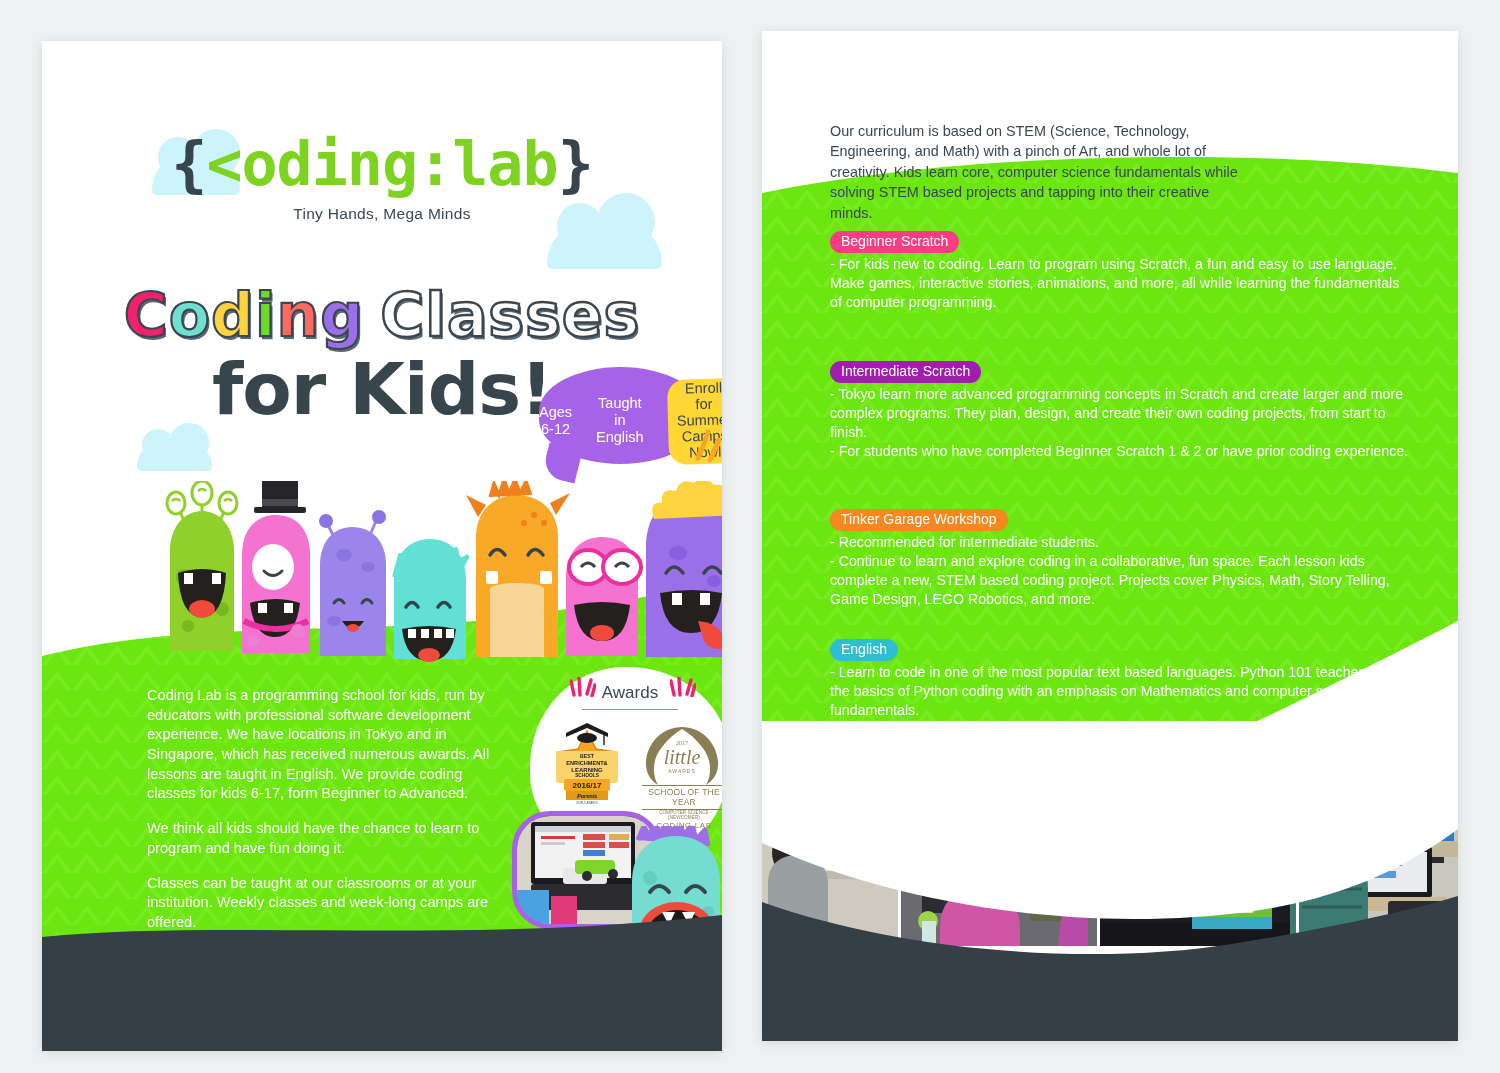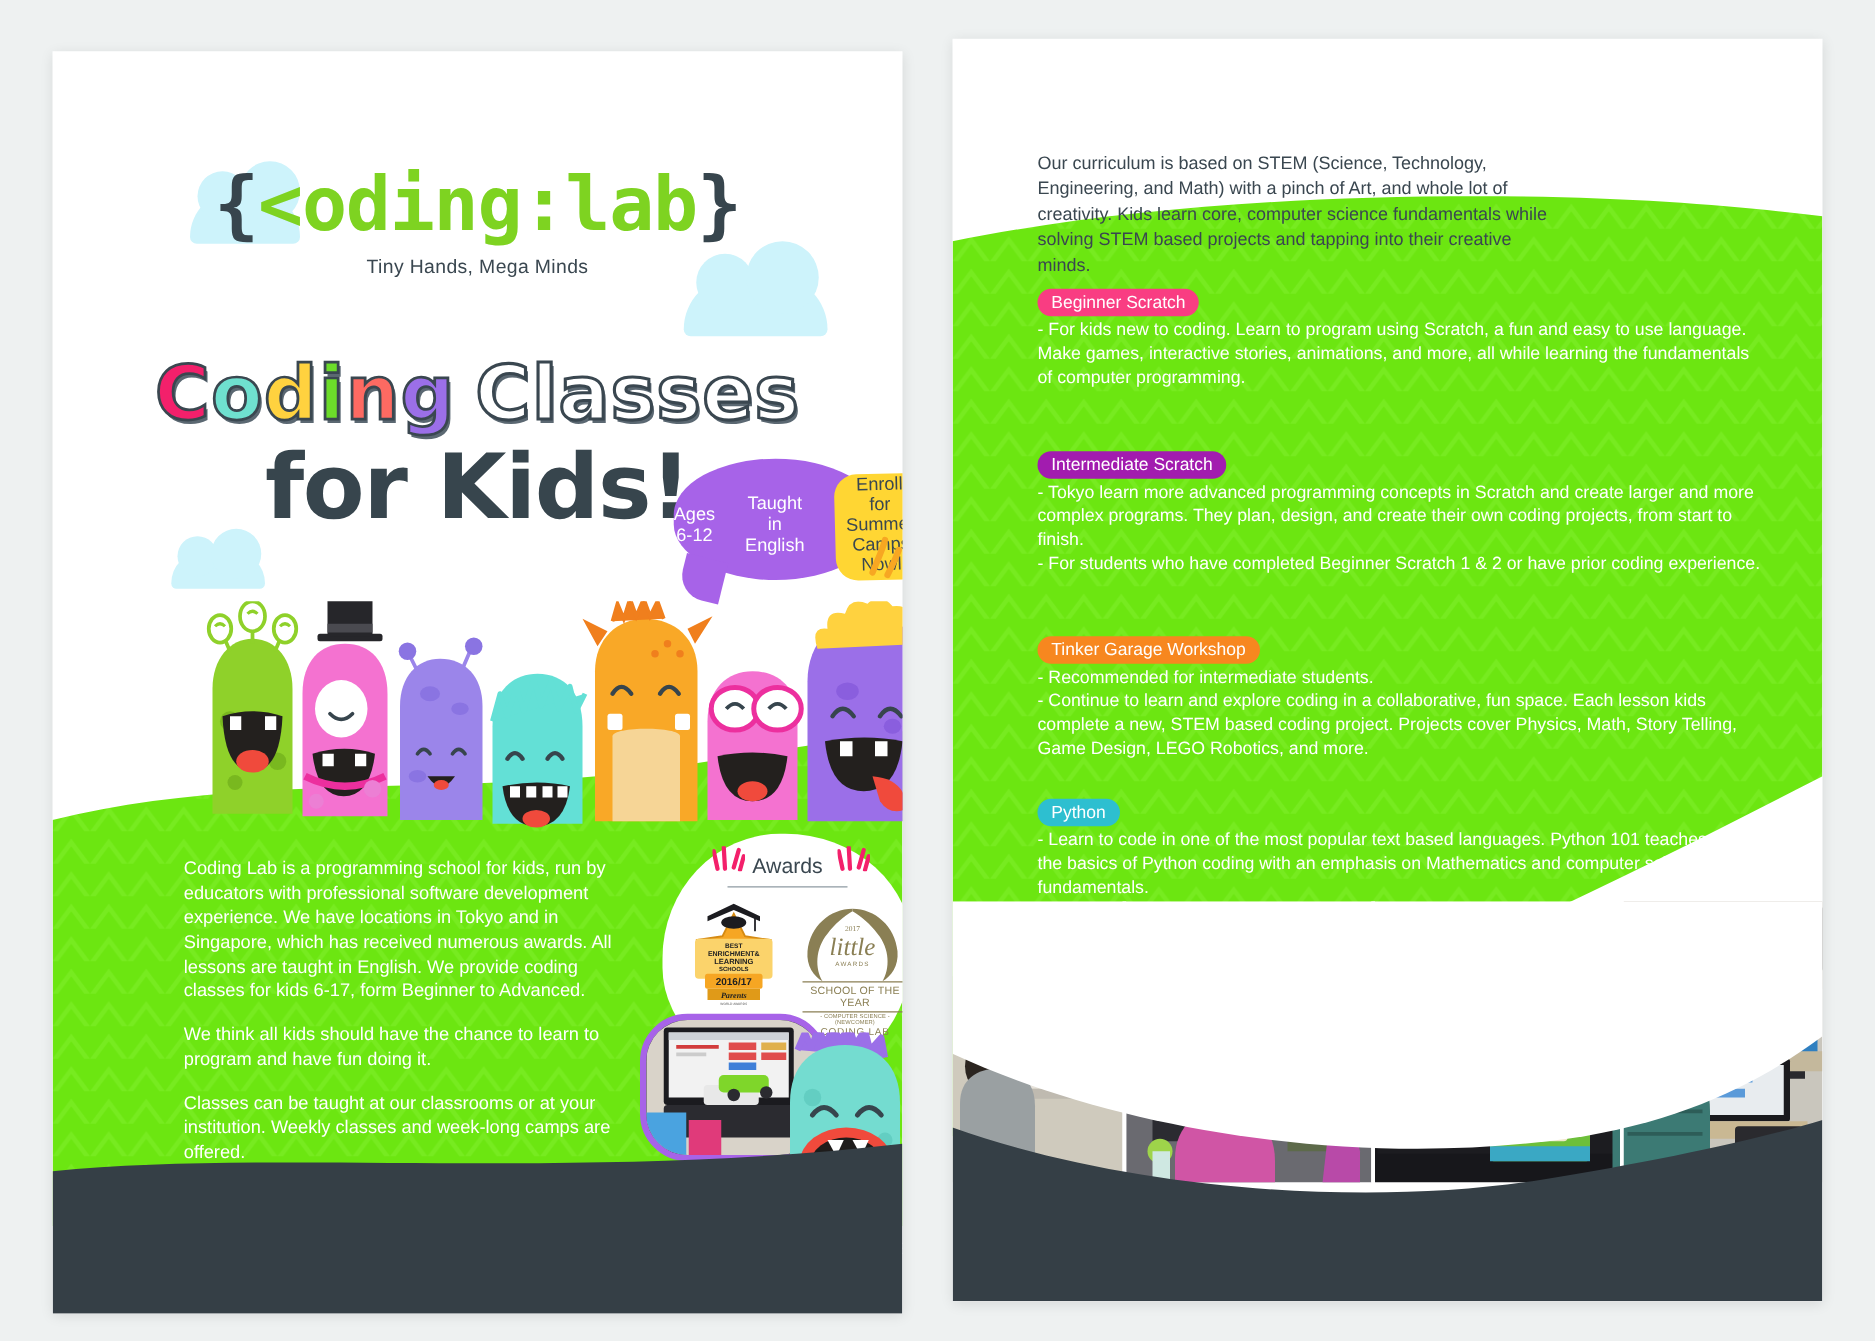--- a/index.html
+++ b/index.html
@@ -500,21 +500,21 @@
 
     <div class="course" style="top:478px">
       <span class="course-tag" style="background:#f7871f">Tinker Garage Workshop</span>
       <div class="course-body">
         <div>- Recommended for intermediate students.</div>
         <div>- Continue to learn and explore coding  in a collaborative, fun space.   Each lesson kids complete a new, STEM based coding project.   Projects cover Physics, Math, Story Telling, Game Design, LEGO Robotics, and more.</div>
       </div>
     </div>
 
     <div class="course" style="top:608px">
-      <span class="course-tag" style="background:#2dbfd0">Python</span>
+      <span class="course-tag" style="background:#2dbfd0">English</span>
       <div class="course-body">
         <div>- Learn to code in one of the most popular text based languages. Python 101 teaches kids the basics of Python coding with an emphasis on Mathematics and computer science fundamentals.</div>
         <div>- For students aged 12-17 with little or no experience.</div>
       </div>
     </div>
 
     <div id="photo-strip">
       <svg viewBox="0 0 696 225" width="696" height="225">
         <defs>
           <clipPath id="stripClip">

